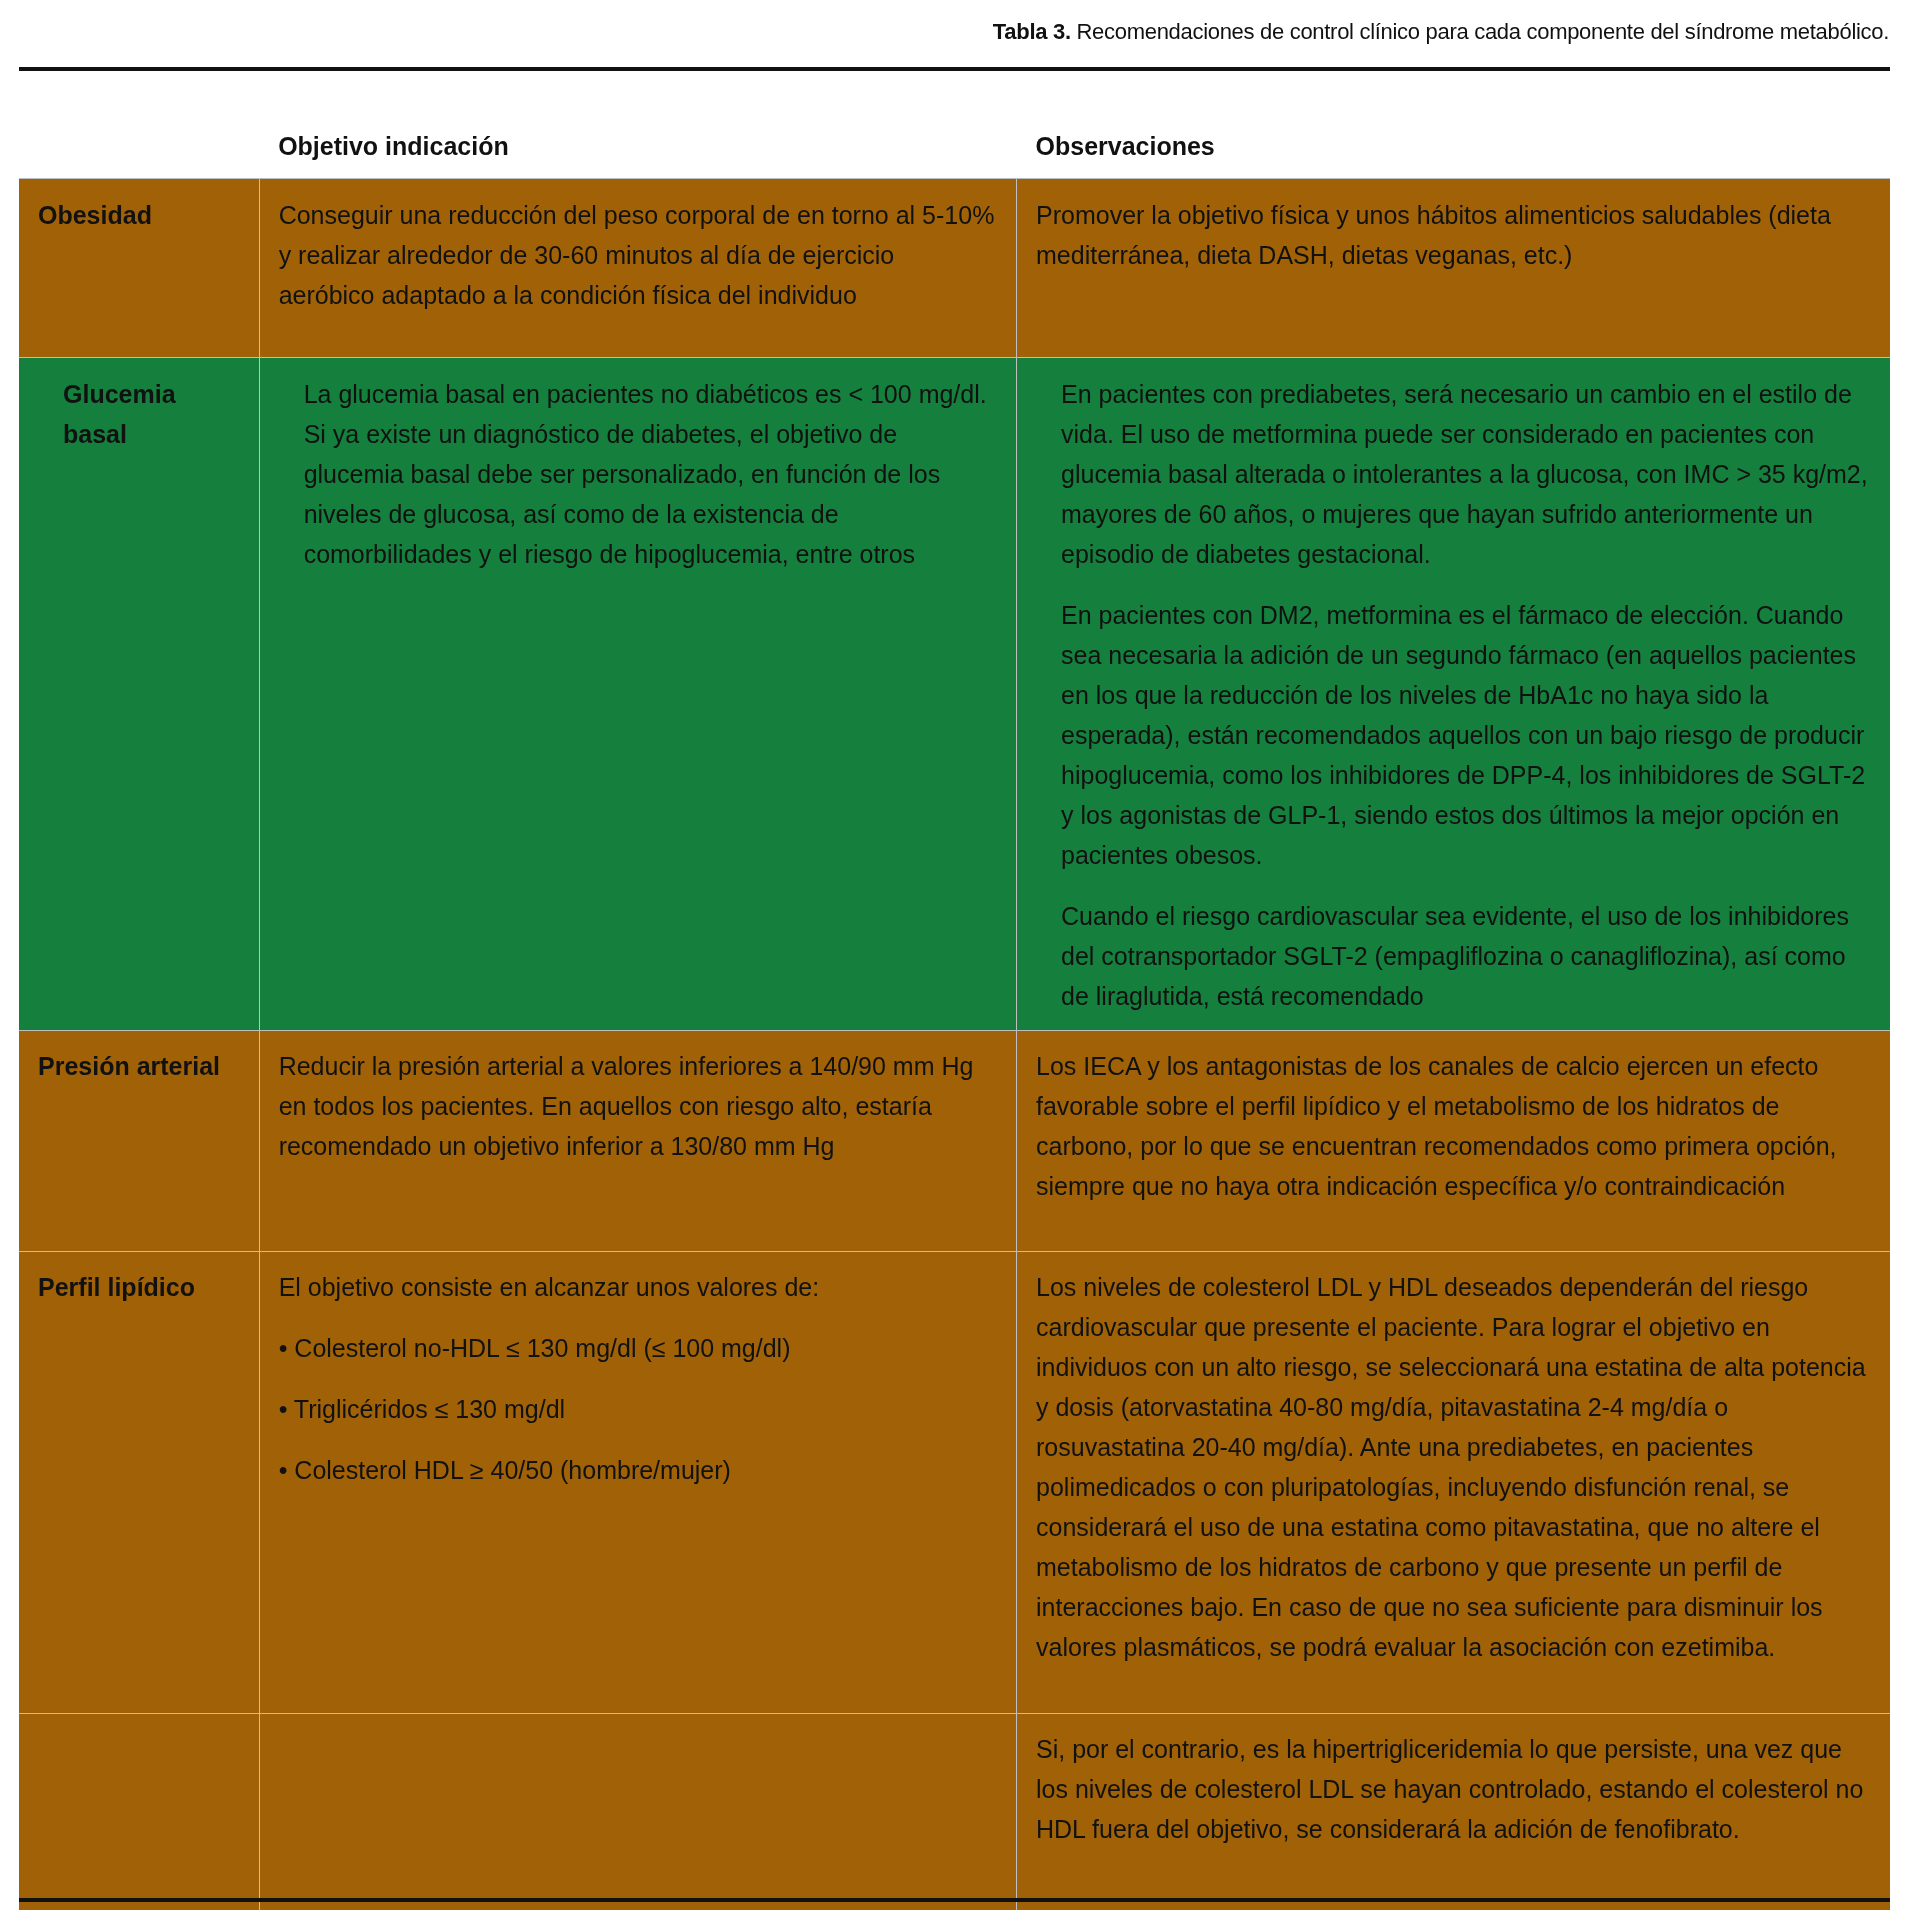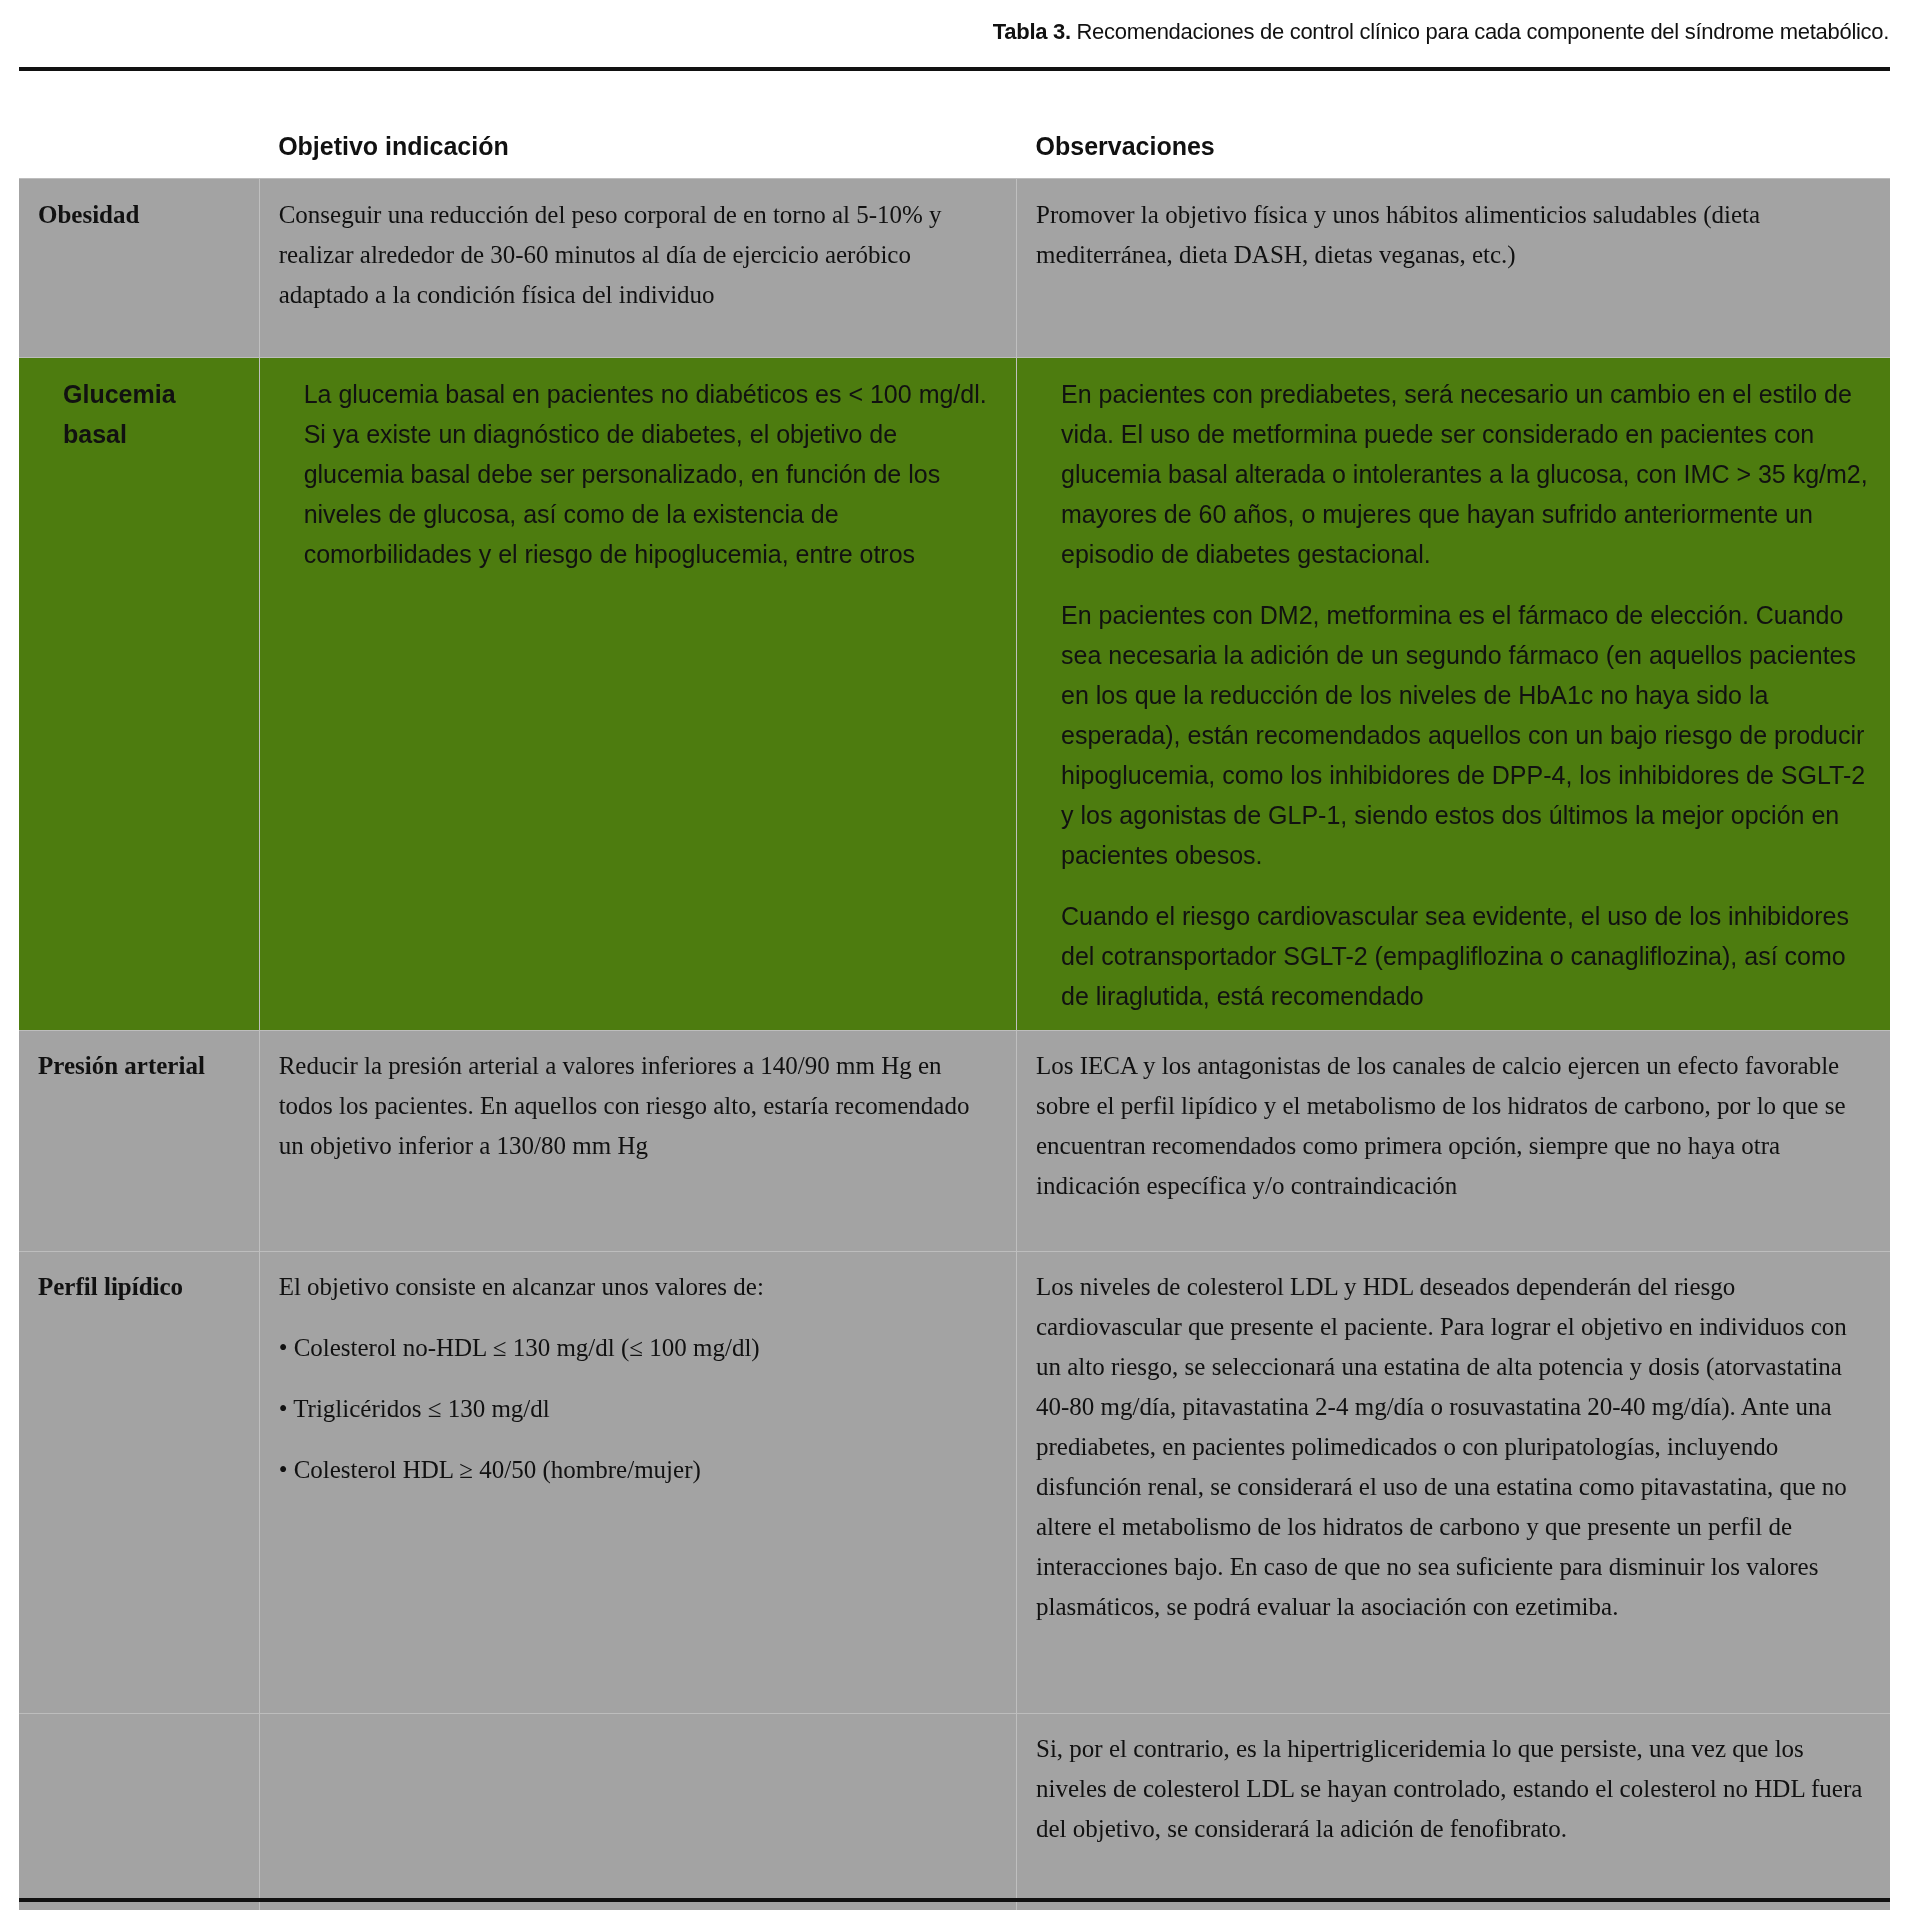--- a/index.html
+++ b/index.html
@@ -7,22 +7,22 @@
   .caption { position:absolute; top:19px; right:21px; font-size:22px; letter-spacing:-0.3px; white-space:nowrap;margin-left:19px; }
   .caption b { font-weight:bold; }
   .rule-top { position:absolute; left:19px; width:1871px; top:67px; height:3.5px; background:#111; }
   table { position:absolute; left:19px; top:105px; width:1871px; border-collapse:collapse; table-layout:fixed; font-size:25px; line-height:40px; }
   col.c1 { width:240px; }
   col.c2 { width:757px; }
   col.c3 { width:873px; }
   th { text-align:left; font-weight:bold; padding:15.7px 19px 12.2px 19px; vertical-align:bottom; height:45px; }
   td { vertical-align:top; padding:15.7px 19px 14px 19px; border-top:1.7px solid #bdbdbd; }
   td + td { border-left:0.9px solid #bfbfbf; }
-  tr.cream td { background:#a3a3a3;font-family:Liberation Serif, serif; }
-  tr.orange td { background:#4d7c0f;padding-left:44px; }
+  tr.cream td { background:#a16207; }
+  tr.orange td { background:#15803d;padding-left:44px; }
   td.label { font-weight:bold; }
   p { margin:0; }
   p + p { margin-top:21px; }
   .rule-bottom { position:absolute; left:19px; width:1871px; top:1898px; height:3.5px; background:#111; }
 </style>
 </head>
 <body>
 
 <div class="caption"><b>Tabla 3.</b><span> Recomendaciones de control clínico para cada componente del síndrome metabólico.</span></div>
 <div class="rule-top"></div>

